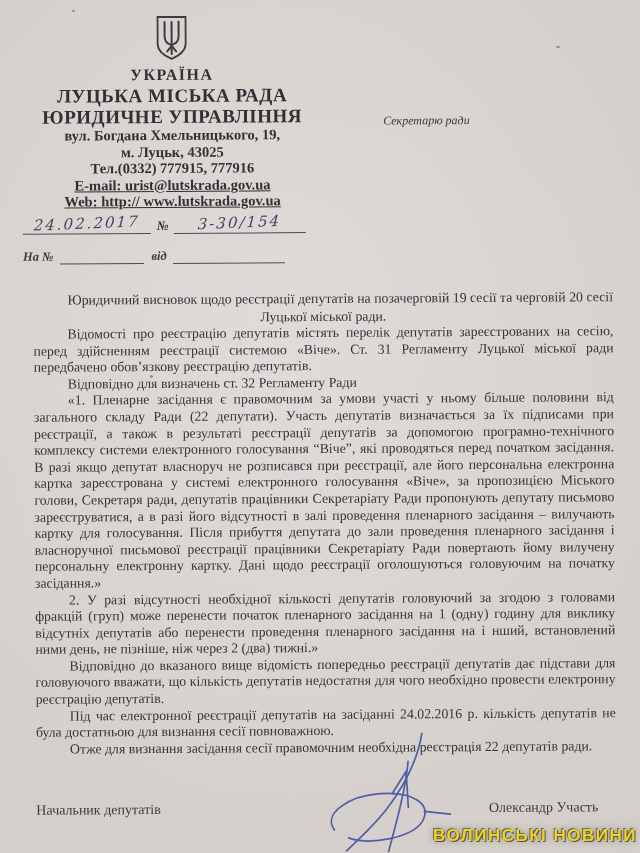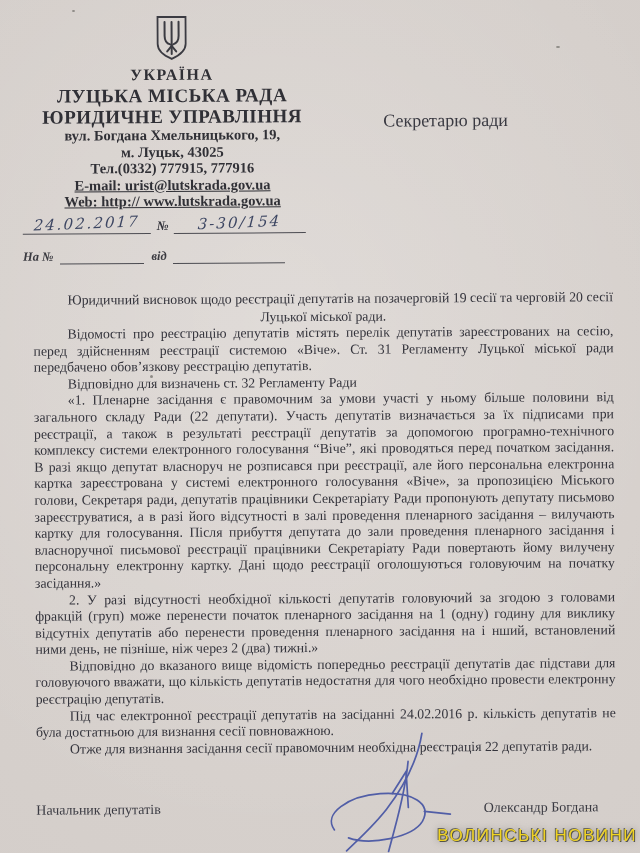--- a/index.html
+++ b/index.html
@@ -29,34 +29,34 @@
   .hw{display:inline-block;font-family:"DejaVu Serif", serif;font-style:italic;
       font-size:15px;letter-spacing:2px;color:#3e4763;transform:rotate(-2deg) skewX(-6deg);
       padding-bottom:1px;}
   .no-label{font-weight:bold;font-style:italic;margin:0 5px 0 6px;font-size:13px;}
   .ref-row2{display:flex;align-items:flex-end;height:24px;margin-top:6px;
             font-weight:bold;font-style:italic;font-size:12.5px;color:#3a3a40;}
   .blank{display:inline-block;border-bottom:1.6px solid #4c4c52;height:14px;}
   .blank-a{width:84px;margin:0 8px 0 6px;}
   .blank-b{width:112px;margin-left:6px;}
   
-  .recipient{position:absolute;top:110px;left:385px;font-size:18px;line-height:22px;color:#3a3a42;}
+  .recipient{position:absolute;top:110px;left:385px;font-size:12px;line-height:22px;color:#3a3a42;font-style:italic;}
   
   .docbody{position:absolute;top:290px;left:34px;width:580px;
            font-size:13.8px;line-height:16.6px;text-align:justify;color:#34343c;}
   .doc-title{text-align:center;text-indent:0;margin:0 34px 10px 34px;line-height:17.5px;}
   .docbody p{margin:0;text-indent:34px;}
   
   .sig-row{position:absolute;top:801px;left:34px;width:580px;display:flex;
            justify-content:space-between;font-size:14px;color:#3a3a42;}
   .sig-name{padding-right:18px;}
   .signature-svg{position:absolute;left:302px;top:722px;pointer-events:none;}
   
   .watermark{position:absolute;top:826px;right:3px;
-             font-family:"Liberation Sans", sans-serif;font-weight:normal;
+             font-family:"Liberation Sans", sans-serif;font-weight:bold;
              font-size:17px;letter-spacing:1.5px;color:#f0d322;white-space:nowrap;
              text-shadow:1px 1px 0 #55544a, -1px -1px 0 #6a6960, 0 0 7px rgba(45,45,38,.55);}
   
   .speck{position:absolute;background:#8d8a86;border-radius:50%;}
 </style>
 </head>
 <body>
 
 <div class="paper">
   <div class="content">
@@ -111,21 +111,21 @@
       <p>Відповідно для визначень ст. 32 Регламенту Ради</p>
       <p>«1. Пленарне засідання є правомочним за умови участі у ньому більше половини від загального складу Ради (22 депутати). Участь депутатів визначається за їх підписами при реєстрації, а також в результаті реєстрації депутатів за допомогою програмно-технічного комплексу системи електронного голосування “Віче”, які проводяться перед початком засідання. В разі якщо депутат власноруч не розписався при реєстрації, але його персональна електронна картка зареєстрована у системі електронного голосування «Віче», за пропозицією Міського голови, Секретаря ради, депутатів працівники Секретаріату Ради пропонують депутату письмово зареєструватися, а в разі його відсутності в залі проведення пленарного засідання – вилучають картку для голосування. Після прибуття депутата до зали проведення пленарного засідання і власноручної письмової реєстрації працівники Секретаріату Ради повертають йому вилучену персональну електронну картку. Дані щодо реєстрації оголошуються головуючим на початку засідання.»</p>
       <p>2. У разі відсутності необхідної кількості депутатів головуючий за згодою з головами фракцій (груп) може перенести початок пленарного засідання на 1 (одну) годину для виклику відсутніх депутатів або перенести проведення пленарного засідання на і нший, встановлений ними день, не пізніше, ніж через 2 (два) тижні.»</p>
       <p>Відповідно до вказаного вище відомість попередньо реєстрації депутатів дає підстави для головуючого вважати, що кількість депутатів недостатня для чого необхідно провести електронну реєстрацію депутатів.</p>
       <p>Під час електронної реєстрації депутатів на засіданні 24.02.2016 р. кількість депутатів не була достатньою для визнання сесії повноважною.</p>
       <p>Отже для визнання засідання сесії правомочним необхідна реєстрація 22 депутатів ради.</p>
     </div>
 
     <div class="sig-row">
       <span>Начальник депутатів</span>
-      <span class="sig-name">Олександр Богдана</span>
+      <span class="sig-name">Олександр Участь</span>
     </div>
 
     <svg class="signature-svg" width="170" height="131" viewBox="0 0 170 131">
       <g fill="none" stroke="#3a4aa0" stroke-width="1.7" stroke-linecap="round" opacity="0.85">
         <path d="M118,12 C114,36 102,62 82,88 C70,103 54,118 42,129"></path>
         <path d="M30,108 C18,92 44,74 76,72 C108,70 128,82 118,100 C108,116 66,124 44,116"></path>
         <path d="M104,40 C102,62 96,86 90,108 L84,130"></path>
         <path d="M88,72 L102,50 L104,86"></path>
         <path d="M120,90 L146,93"></path>
       </g>

